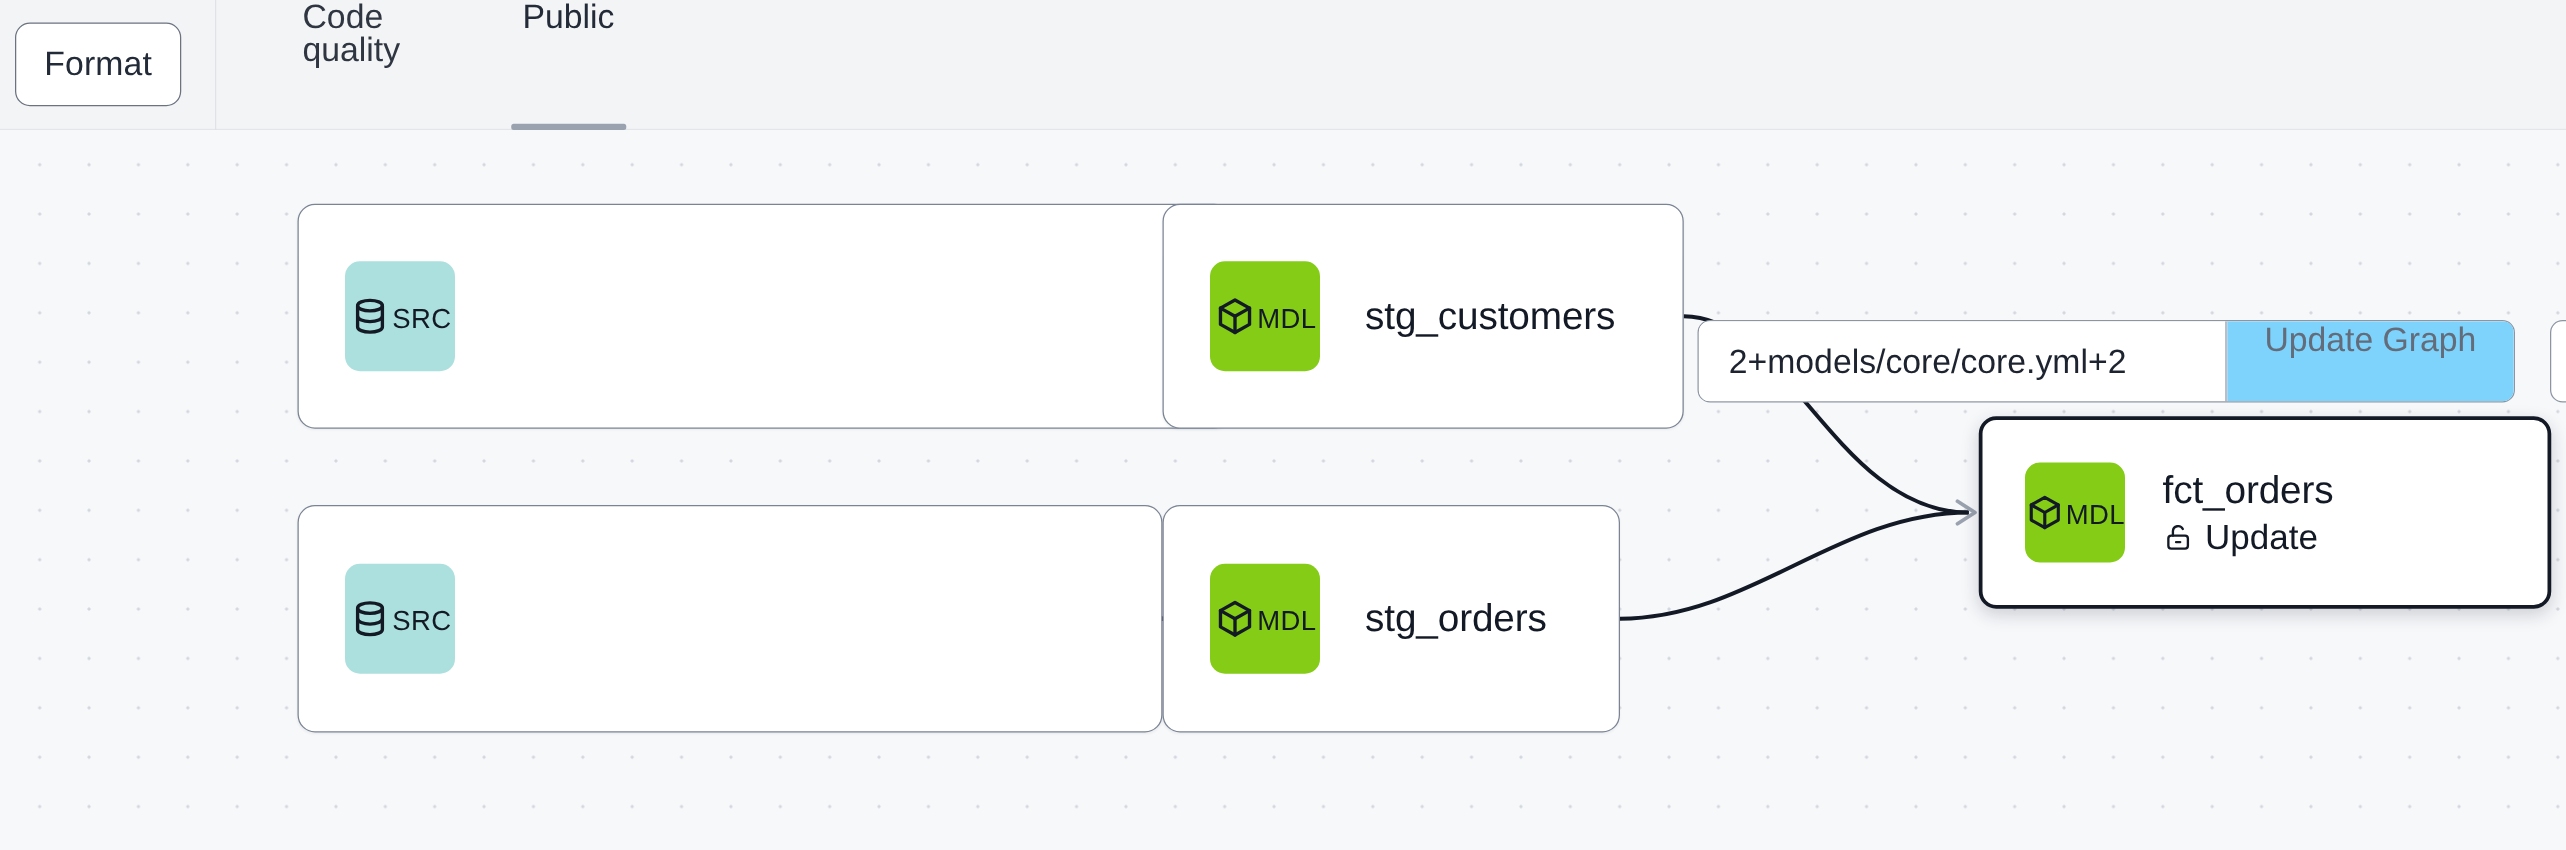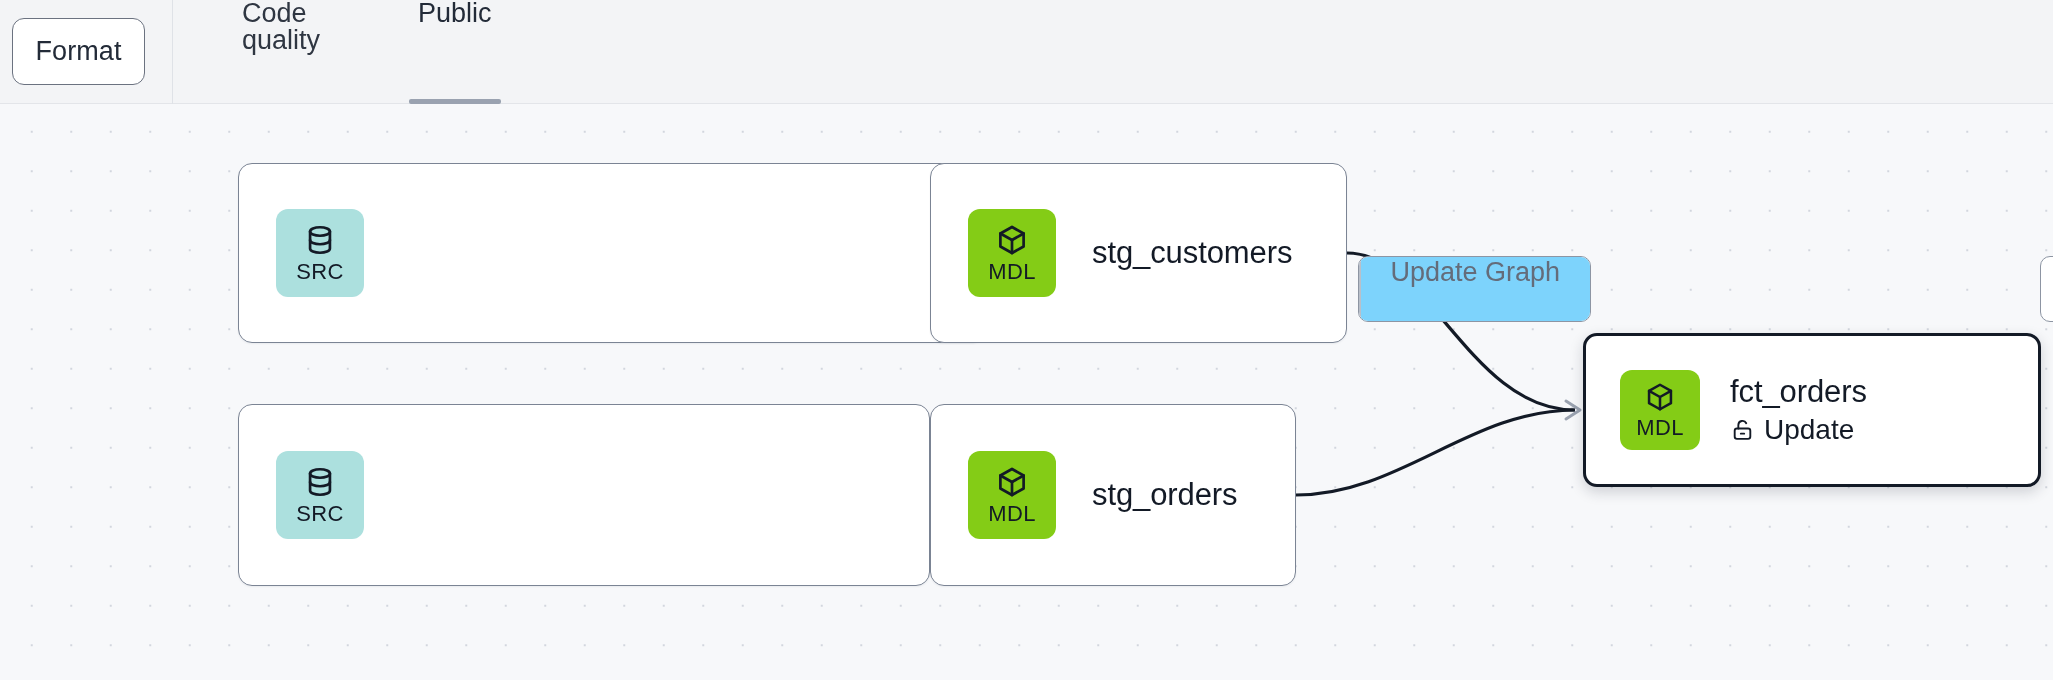--- a/index.html
+++ b/index.html
@@ -71,21 +71,21 @@
     cursor:pointer;
   }
   .node.selected{
     border:3px solid #131a26;
     box-shadow:0 5px 14px rgba(20,28,45,.18);
   }
   .badge{
     flex:0 0 auto;
     width:88px;height:88px;
     border-radius:12px;
-    display:flex;flex-direction:column;
+    display:flex;flex-direction:row;
     align-items:center;justify-content:center;
     margin-left:37px;
     gap:1px;
   }
   .badge.src{background:#ace0de;}
   .badge.mdl{background:#84cc16;}
   .badge svg{display:block;}
   .badge-label{
     font-size:22px;color:#131a26;letter-spacing:.3px;line-height:1;
     margin-top:3px;
@@ -265,20 +265,21 @@
             <rect x="4.5" y="11" width="15" height="10" rx="2.2"></rect>
             <path d="M8 11V7.6A4 4 0 0 1 15.6 6"></path>
             <path d="M10.4 16h3.2"></path>
           </svg>
           <span>Update</span>
         </span>
       </div>
     </div>
 
     <div class="graph-ctl">
+      <input class="graph-input" type="text" value="2+models/core/core.yml+2" style="">
       <div class="ctl-divider"></div>
       <div class="update-btn">
         <span>Update Graph</span>
       </div>
     </div>
 
     <div class="ctl-right"></div>
 
   </div>
 </div>

